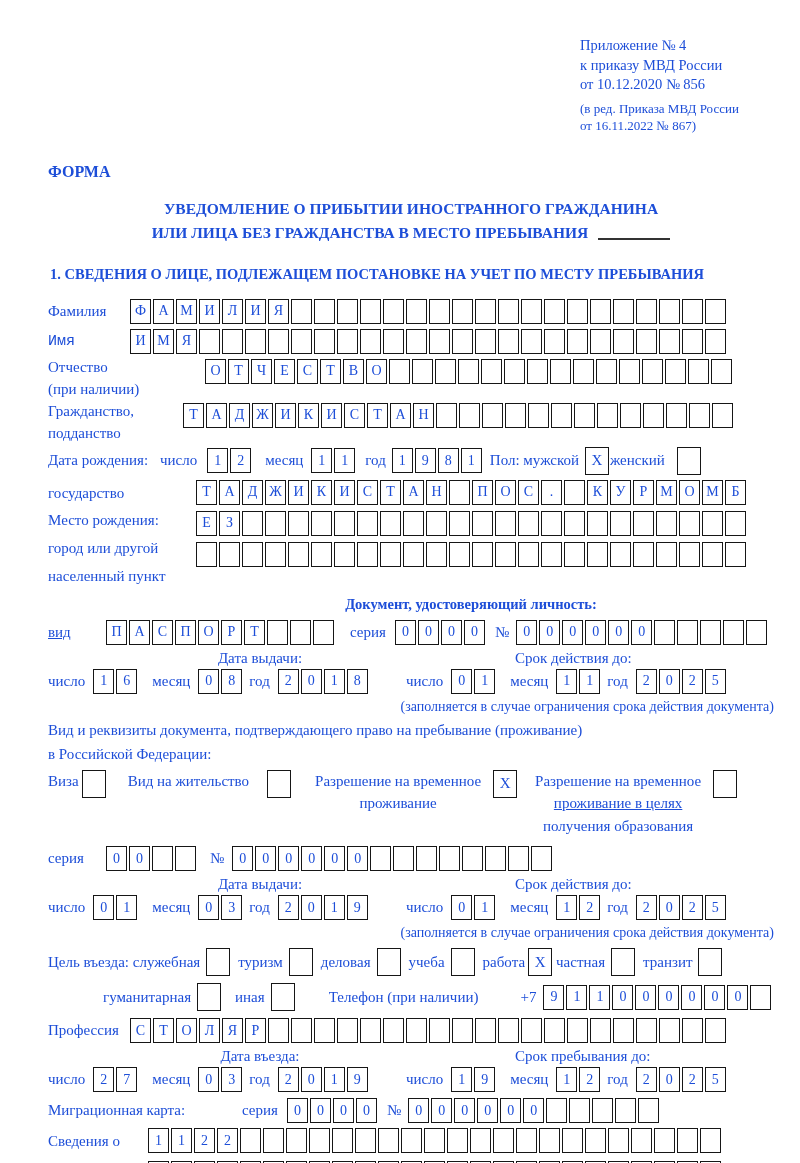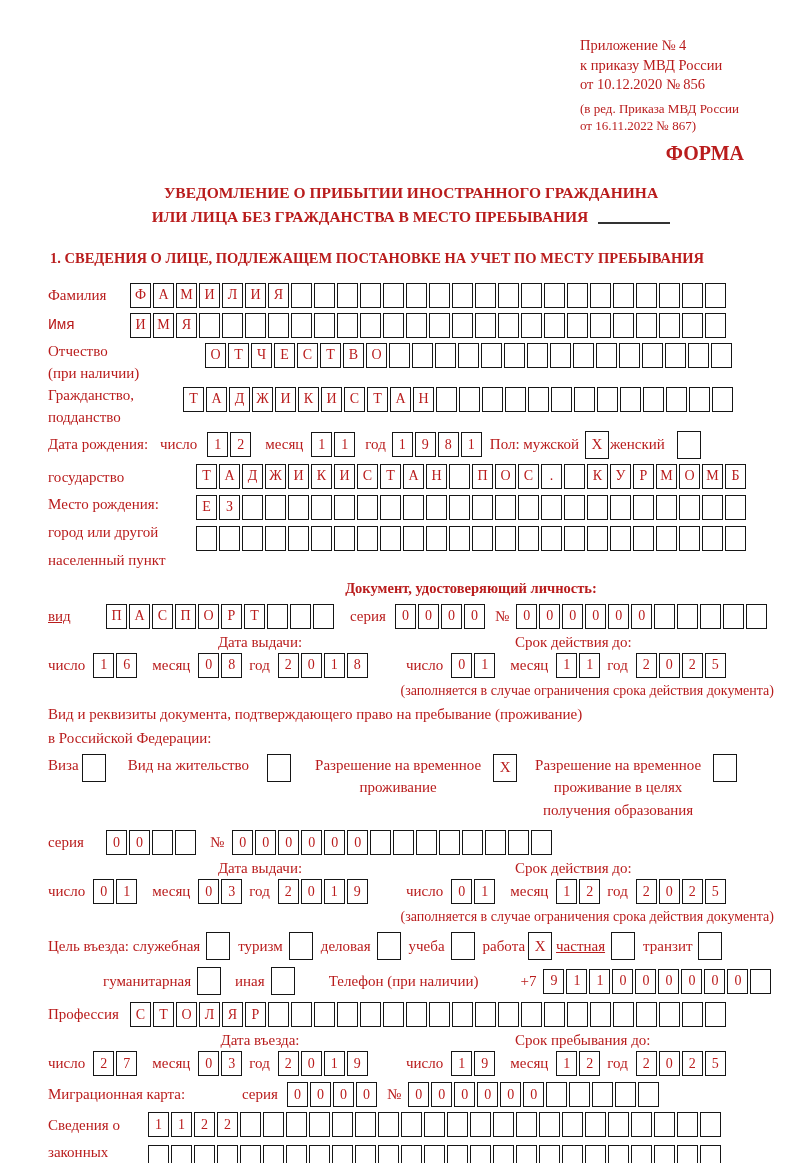--- a/index.html
+++ b/index.html
@@ -1,18 +1,18 @@
 <!DOCTYPE html>
 <html><head>
 <meta charset="utf-8">
 <style>
   html,body{margin:0;padding:0;background:#888;}
   .page{
     position:relative;width:800px;height:1163px;margin:0 auto;background:#ffffff;
-    font-family:"Liberation Serif","DejaVu Serif",serif;color:#b91c1c;
+    font-family:"Liberation Serif","DejaVu Serif",serif;color:#1d4ed8;
     box-sizing:border-box;padding:36px 26px 20px 48px;overflow:hidden;
   }
   .lbl{font-size:15px;}
   .b{font-weight:bold;}
   .row{display:flex;align-items:center;margin-bottom:5px;}
   .row-top{display:flex;align-items:flex-start;margin-bottom:5px;}
   .cells{display:flex;gap:2px;flex-wrap:nowrap;}
   .cell{
     width:19px;height:23px;border:1.8px solid #161616;box-sizing:content-box;
     display:inline-flex;align-items:center;justify-content:center;
@@ -20,21 +20,21 @@
   }
   .chk{
     width:22px;height:26px;border:1.8px solid #161616;display:inline-flex;
     align-items:center;justify-content:center;font-size:15px;flex:0 0 auto;margin-left:6px;
   }
   .gap8{margin-left:8px;} .gap14{margin-left:14px;}
   .top-right{width:190px;margin-left:auto;margin-right:4px;}
   .top-right div{font-size:14.5px;line-height:1.35;}
   .top-right .amend div{font-size:13px;line-height:1.3;}
   .top-right .amend{margin-top:6px;}
-  .form-label{text-align:right;padding-right:30px;font-size:20px;margin-top:8px;margin-bottom:16px;}
+  .form-label{padding-right:30px;font-size:16px;margin-top:29px;margin-bottom:16px;}
   .title{text-align:center;font-size:15.5px;line-height:1.55;}
   .blank-line{display:inline-block;width:72px;border-bottom:2px solid #333;margin-left:10px;vertical-align:-2px;}
   .sec-h{font-size:14.5px;margin:20px 0 16px 2px;}
   .doc-h{text-align:center;font-size:14.5px;margin:4px 0 7px 120px;}
   .lblcol{flex:0 0 auto;}
   .date-hdr{display:flex;margin-bottom:2px;}
   .date-hdr .dh-l{width:300px;margin-left:62px;text-align:center;}
   .date-hdr .dh-r{margin-left:105px;}
   .dgroup{display:flex;align-items:center;gap:7px;}
   .dgroup .lbl{margin-right:1px;}
@@ -413,21 +413,21 @@
     <span class="opt" style="margin-left:24px;">
       <span class="txt">
         <span style="display:block;">Разрешение на временное</span>
         <span style="display:block;">проживание</span>
       </span>
       <span class="chk" style="margin-left:12px;">X</span>
     </span>
     <span class="opt" style="margin-left:18px;">
       <span class="txt">
         <span style="display:block;">Разрешение на временное</span>
-        <span style="display:block;">проживание в целях</span>
+        <span style="display:block;text-decoration:underline;">проживание в целях</span>
         <span style="display:block;">получения образования</span>
       </span>
       <span class="chk" style="margin-left:12px;"></span>
     </span>
   </div>
 
   <div class="row">
     <span class="lbl" style="width:58px;">серия</span>
     <span class="cells">
         <span class="cell">0</span>
@@ -506,21 +506,21 @@
     <span class="lbl">Цель въезда: служебная</span>
     <span class="chk"></span>
     <span class="lbl gap8">туризм</span>
     <span class="chk"></span>
     <span class="lbl gap8">деловая</span>
     <span class="chk"></span>
     <span class="lbl gap8">учеба</span>
     <span class="chk"></span>
     <span class="lbl gap8">работа</span>
     <span class="chk" style="margin-left:3px;">X</span>
-    <span class="lbl" style="margin-left:4px;text-decoration:underline;">частная</span>
+    <span class="lbl" style="margin-left:4px;">частная</span>
     <span class="chk"></span>
     <span class="lbl gap8">транзит</span>
     <span class="chk"></span>
   </div>
 
   <div class="row" style="margin-top:7px;">
     <span class="lbl" style="margin-left:55px;">гуманитарная</span>
     <span class="chk"></span>
     <span class="lbl gap14">иная</span>
     <span class="chk"></span>

